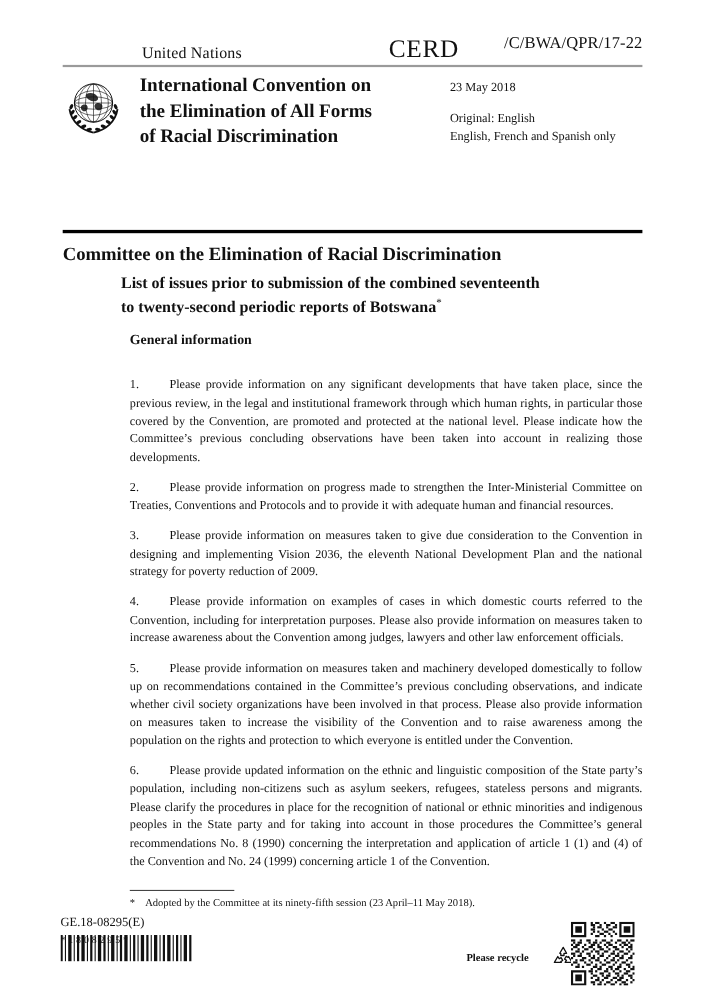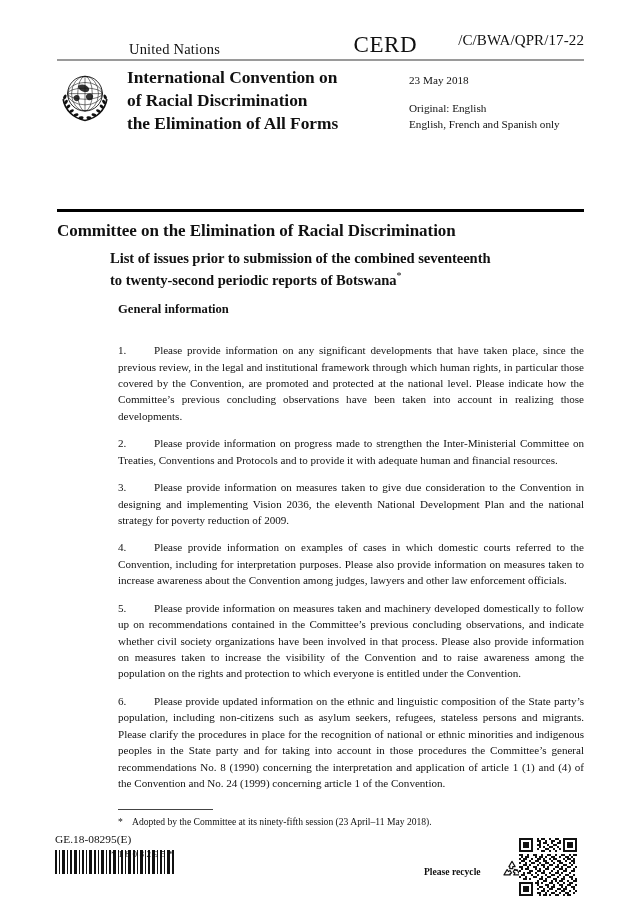--- a/index.html
+++ b/index.html
@@ -196,21 +196,21 @@
     left: 55px;
     top: 850px;
   }
   .barcode-digits {
     position: absolute;
     left: 55px;
     top: 849px;
     width: 120px;
     font-size: 9px;
     letter-spacing: 2.6px;
-    text-align: right;
+    text-align: left;
   }
   .recycle {
     position: absolute;
     left: 424px;
     top: 859px;
     display: flex;
     align-items: center;
     gap: 20px;
   }
   .recycle-text {
@@ -275,22 +275,22 @@
             <path d="M38 30 C44 26 52 28 56 33 C60 38 55 42 49 41 C43 40 36 35 38 30 Z"></path>
             <path d="M56 44 C62 43 66 47 64 52 C62 57 56 57 53 53 C50 49 52 45 56 44 Z"></path>
             <path d="M33 47 C38 45 42 49 40 54 C38 59 32 58 30 54 C29 50 30 48 33 47 Z"></path>
           </g>
         </g>
       </svg>
     </div>
 
     <div class="conv-title">
       <div>International Convention on</div>
+      <div>the Elimination of All Forms</div>
       <div>of Racial Discrimination</div>
-      <div>the Elimination of All Forms</div>
     </div>
 
     <div class="distr">
       <div>23 May 2018</div>
       <div class="gap"></div>
       <div>Original: English</div>
       <div>English, French and Spanish only</div>
     </div>
   </div>
 

